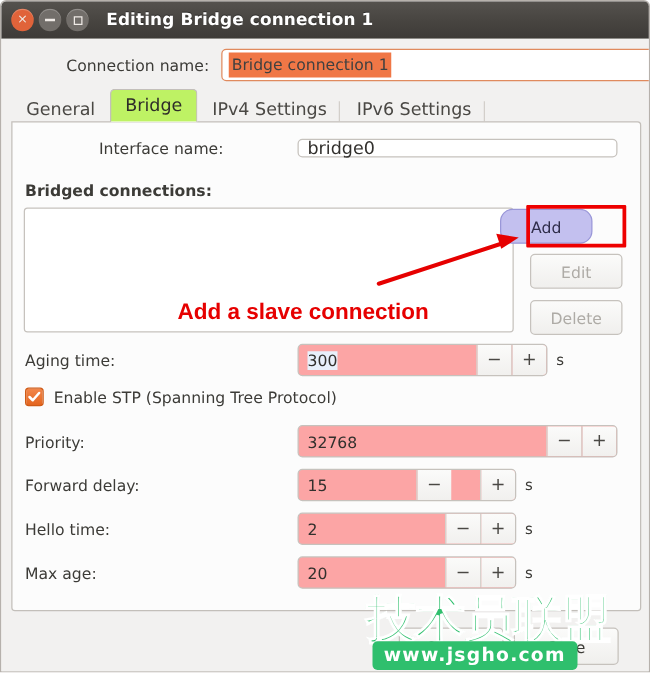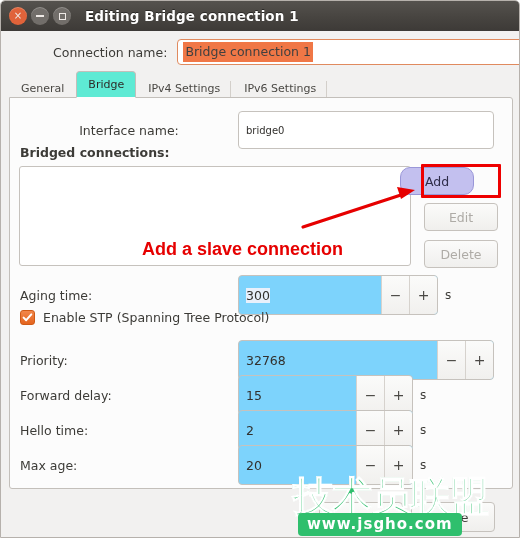--- a/index.html
+++ b/index.html
@@ -124,30 +124,30 @@
     left: 8px; top: 40px;
     width: 504px; height: 27px;
     display: flex;
     align-items: flex-end;
   }
   .tab {
     height: 25px;
     padding: 0 11px;
     display: flex;
     align-items: center;
-    font-size: 11px;
+    font-size: 14px;
     color: #4a4844;
     border: 1px solid transparent;
     border-bottom: none;
     box-sizing: border-box;
     position: relative;
     top: 2px;
   }
   .tab.active {
-    background: #5eead4;
+    background: #bef264;
     border: 1px solid #c3bfba;
     border-bottom: 1px solid #fcfcfc;
     border-radius: 4px 4px 0 0;
     color: #2e2c29;
     height: 27px;
     top: 0;
     z-index: 3;
   }
   .tab .divider {
     position: absolute;
@@ -176,25 +176,25 @@
     font-size: 12.5px;
     color: #3c3b37;
     white-space: nowrap;
   }
 
   .tinput {
     background: #ffffff;
     border: 1px solid #c6c2bd;
     border-radius: 4px;
     box-sizing: border-box;
-    height: 38px;
+    height: 15px;
     display: flex;
     align-items: center;
     padding-left: 7px;
-    font-size: 10px;
+    font-size: 14px;
     color: #32302d;
   }
 
   
   .listbox {
     position: absolute;
     background: #ffffff;
     border: 1px solid #c6c2bd;
     border-radius: 3px;
     box-sizing: border-box;
@@ -223,25 +223,25 @@
     border: 3px solid #ee0000;
     box-sizing: border-box;
     border-radius: 1px;
     pointer-events: none;
   }
 
   
   .spin {
     display: flex;
     align-items: stretch;
-    background: #7dd3fc;
+    background: #fca5a5;
     border: 1px solid #c6c2bd;
     border-radius: 4px;
     box-sizing: border-box;
-    height: 40px;
+    height: 26px;
     overflow: hidden;
   }
   .spin .val {
     flex: 1;
     display: flex; align-items: center;
     padding-left: 7px;
     font-size: 12.5px;
     color: #32302d;
   }
   .spin .val.selected .v { background: #e8f0fb; }
@@ -424,21 +424,21 @@
             <span>−</span>
           </div>
           <div class="btn">
             <span>+</span>
           </div>
         </div>
       </div>
 
       <div class="row" style="left:10px; top:277px; width:484px;">
         <div class="flabel" style="width:218px;">Forward delay:</div>
-        <div class="spin" style="width:175px;">
+        <div class="spin" style="width:175px;gap:23px;">
           <div class="val">
             <span class="v">15</span>
           </div>
           <div class="btn">
             <span>−</span>
           </div>
           <div class="btn">
             <span>+</span>
           </div>
         </div>

